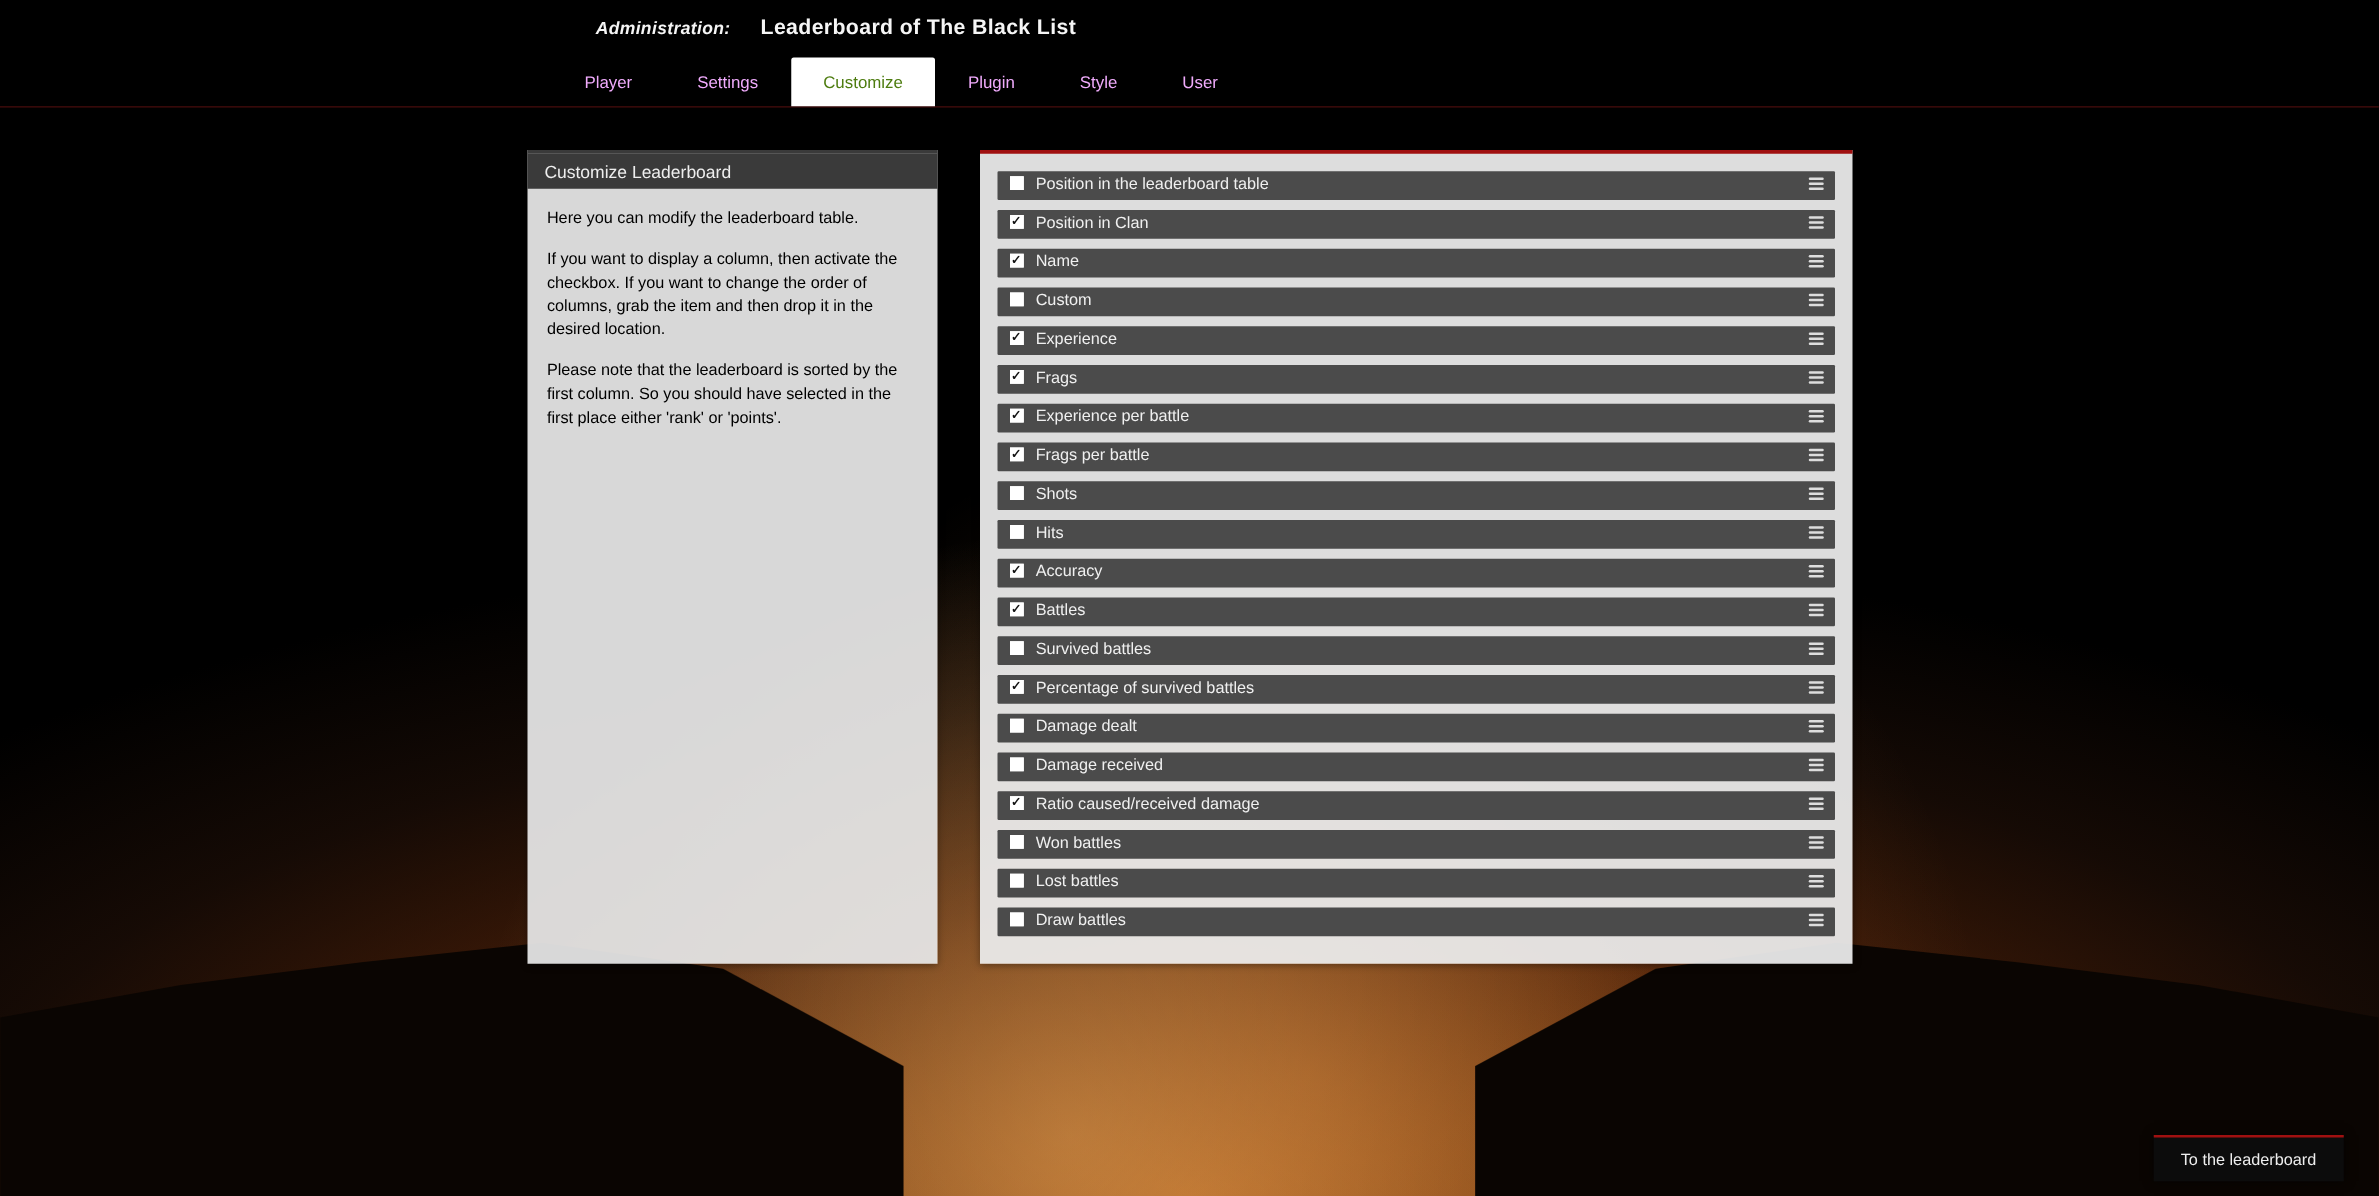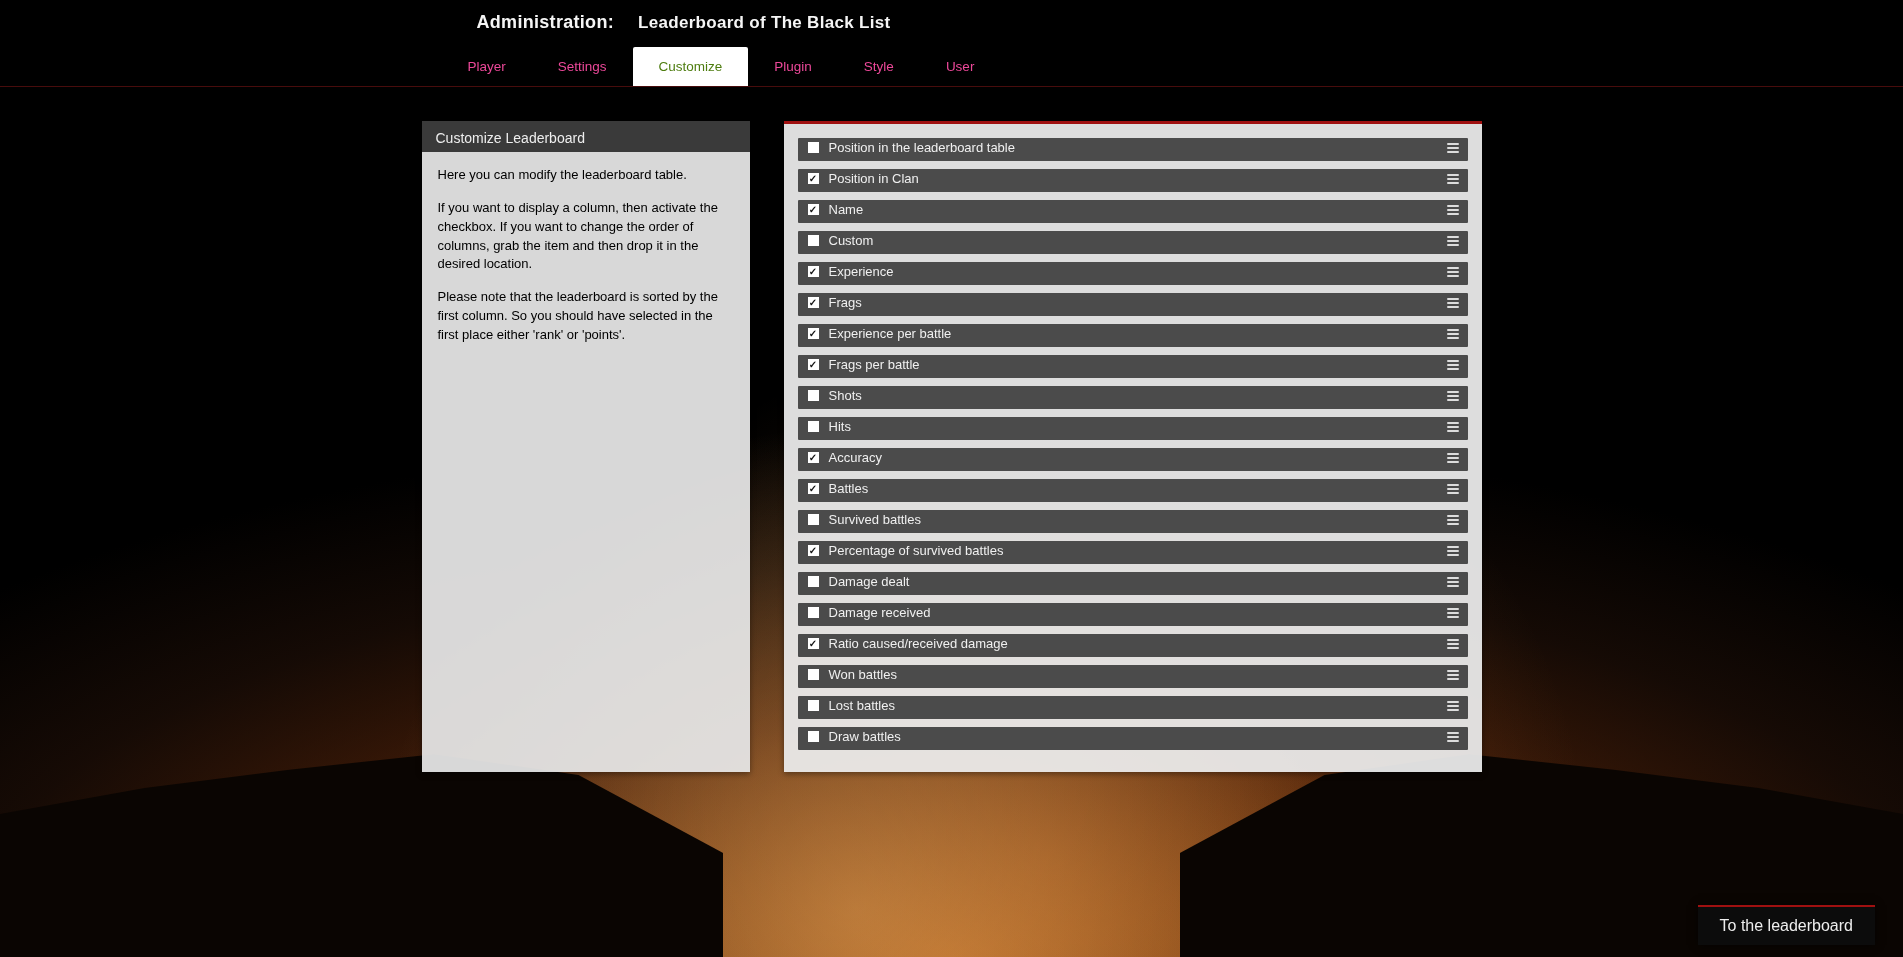--- a/index.html
+++ b/index.html
@@ -62,33 +62,33 @@
   .title-row {
     display: flex;
     align-items: baseline;
     gap: 24px;
     font-weight: 600;
     font-size: 18px;
     letter-spacing: 0.3px;
     color: #f5f5f5;
     padding-left: 55px;
   }
-  .title-row .admin { font-size: 18px; }
+  .title-row .admin { font-size: 14px; font-style: italic; }
   .title-row .lbname { font-size: 17px; }
 
   .tabs {
     display: flex;
     gap: 0;
     margin-top: 14px;
     padding-left: 20px;
   }
   .tab {
     padding: 12px 26px;
     font-size: 13.5px;
-    color: #ec4899;
+    color: #f0abfc;
     cursor: pointer;
     user-select: none;
     background: transparent;
     border: none;
   }
   .tab.active {
     background: #fff;
     color: #4d7c0f;
     border-radius: 2px 2px 0 0;
   }
@@ -185,21 +185,21 @@
   }
 
   .footer-link {
     position: fixed;
     right: 28px;
     bottom: 12px;
     z-index: 5;
     background: #0c0c0c;
     border-top: 2px solid #a01010;
     color: #eee;
-    font-size: 16px;
+    font-size: 13px;
     padding: 10px 22px;
     cursor: pointer;
     box-shadow: 0 0 8px rgba(0,0,0,0.6);
   }
 </style>
 </head>
 <body>
 
 <div class="bg"></div>
 <div class="hill-left"></div>

